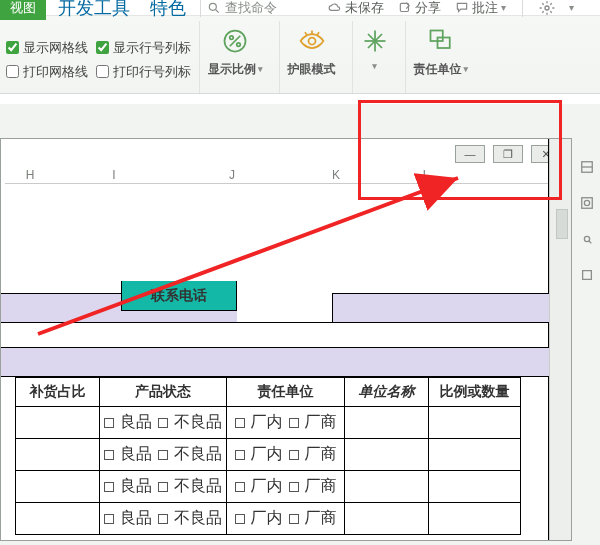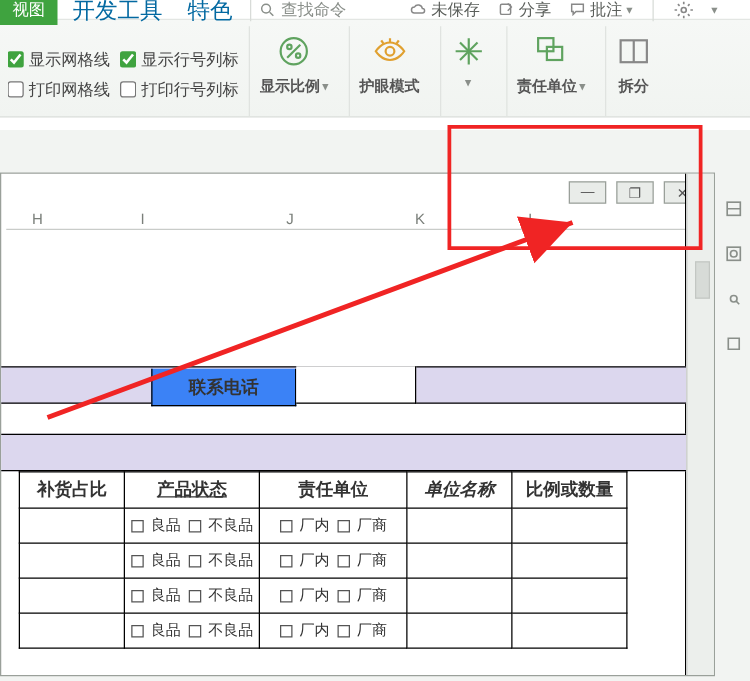--- a/index.html
+++ b/index.html
@@ -121,27 +121,27 @@
     position:absolute;
     left:0; right:22px;
     height:30px;
     background:#dcd7ee;
     border-top:1px solid #000;
     border-bottom:1px solid #000;
   }
   .pband1{ top:154px;}
   .pband2{ top:208px;}
   .contact{
-    position:absolute; top:156px; left:120px;
+    position:absolute; top:142px; left:120px;
     width:116px; height:30px;
     border:1px solid #000;
     border-top:0;
     display:flex;align-items:center;justify-content:center;
     font-weight:bold; font-size:14px;
-    background:#3b82f6;
+    background:#14b8a6;
   }
   .contact-cell{
     position:absolute; top:154px; left:236px;
     width:96px; height:30px;
     border:1px solid #000;
     border-top:0; border-left:0;
     background:#fff;
   }
   .tallborder{
     position:absolute; top:0; bottom:0;
@@ -157,22 +157,22 @@
     font-size:13px;
   }
   .dtable th,.dtable td{
     border:1px solid #000;
     padding:5px 4px;
     text-align:center;
     background:#fff;
     white-space:nowrap;
   }
   .dtable th{ font-weight:bold; font-size:14px;}
-  .w1{width:84px;} .w2{width:108px;text-decoration:underline;} .w3{width:118px;} .w4{width:84px;font-style:italic;} .w5{width:92px;margin-top:40px;}
-  .chkpair{ display:inline-flex; gap:6px; align-items:center; font-size:12px;}
+  .w1{width:84px;} .w2{width:108px;} .w3{width:118px;} .w4{width:84px;font-style:italic;} .w5{width:92px;margin-top:40px;}
+  .chkpair{ display:inline-flex; gap:6px; align-items:center; font-size:16px;}
   .chkpair .box{ display:inline-block; width:10px;height:10px; border:1px solid #555;}
   
   .vgutter{
     position:absolute; top:0; bottom:0; right:0;
     width:22px;
     background:#ecefec;
     border-left:1px solid #c9ccc9;
   }
   .vgutter .stub{
     position:absolute; right:3px; width:12px;height:30px;
@@ -314,31 +314,20 @@
           <rect x="4" y="4" width="14" height="12"></rect>
           <rect x="12" y="12" width="14" height="12"></rect>
         </svg>
     </div>
     <div class="rglabel">
         <span>责任单位</span>
         <span class="chev-down">▾</span>
       </div>
   </div>
 
-  <div class="rgroup">
-    <div class="rgicon">
-      <svg class="big-ico" viewBox="0 0 32 32" fill="none" stroke="#888" stroke-width="2">
-          <rect x="4" y="6" width="24" height="20"></rect>
-          <line x1="16" y1="6" x2="16" y2="26"></line>
-        </svg>
-    </div>
-    <div class="rglabel">
-        <span>拆分</span>
-      </div>
-  </div>
 </div>
 
 <div class="workarea">
   <div class="canvas">
 
     <div class="winctrls">
       <div class="winbtn">—</div>
       <div class="winbtn">❐</div>
       <div class="winbtn">✕</div>
     </div>

